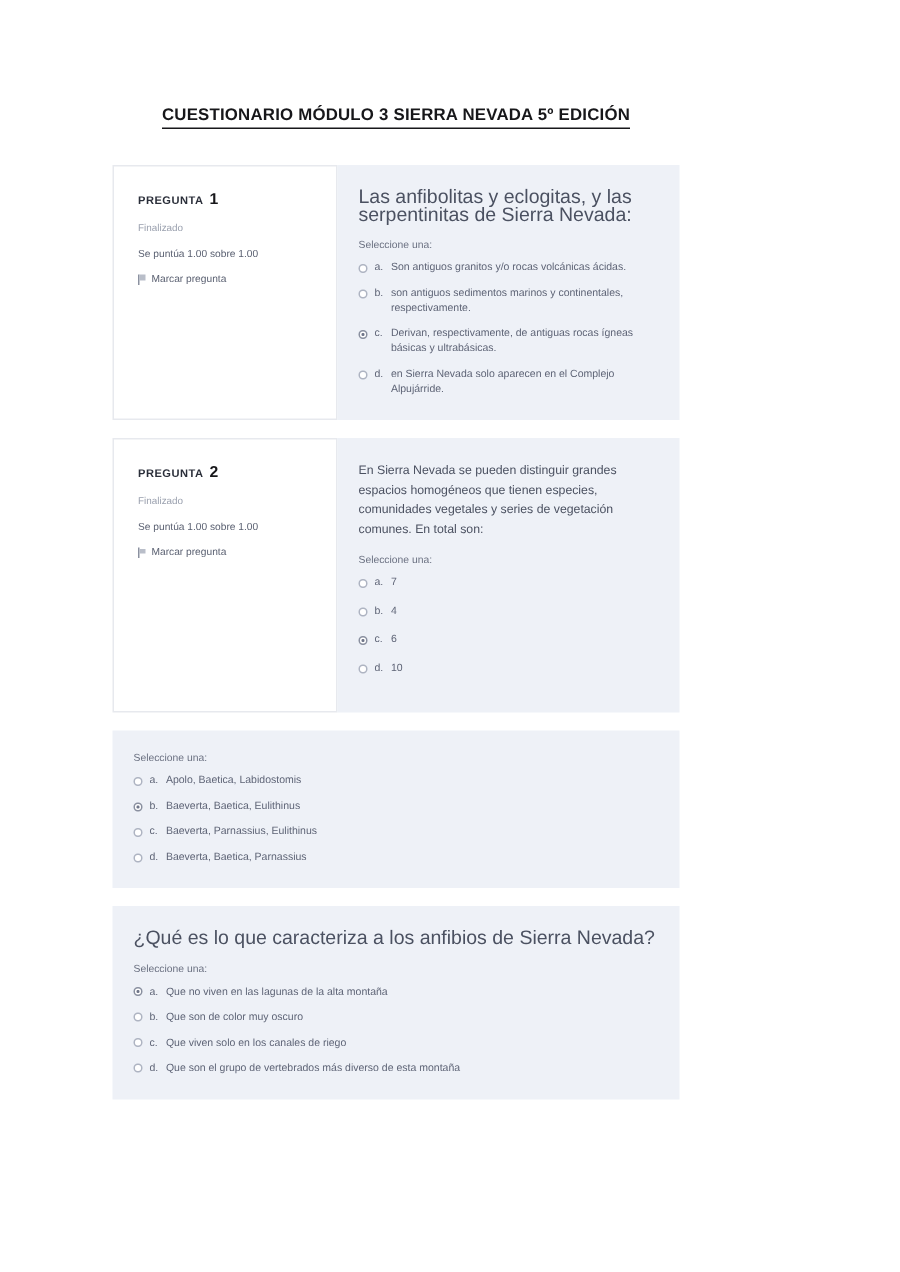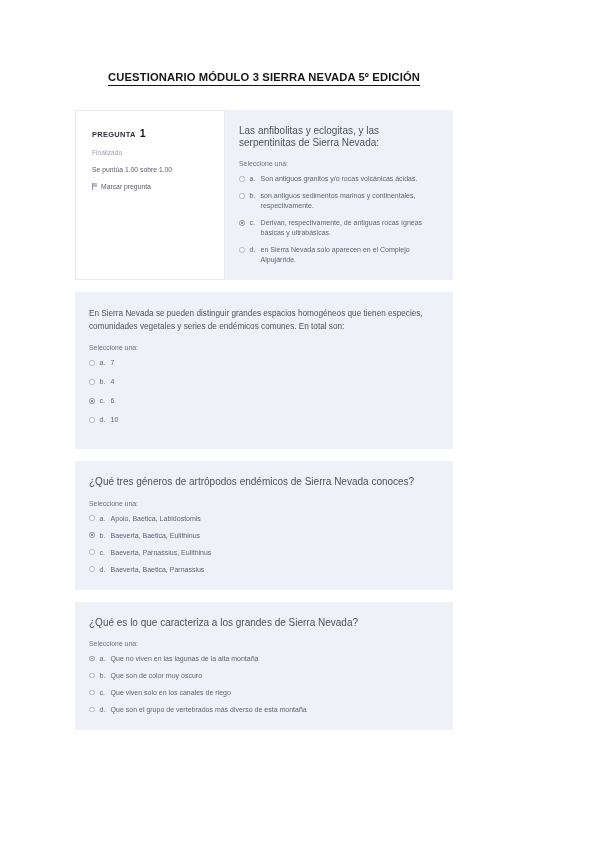--- a/index.html
+++ b/index.html
@@ -109,21 +109,21 @@
     background: #b9bec9;
   }
   .qmain {
     flex: 1 1 auto;
     background: #eef1f7;
     box-sizing: border-box;
     padding: 15px 16px 15px 14px;
     min-width: 0;
   }
   .qtext {
-    font-size: 10px;
+    font-size: 13px;
     line-height: 12.2px;
     color: #4b5161;
     margin: 0 0 11px 0;
   }
   .qtext.big {
     font-size: 8.2px;
     line-height: 13px;
   }
   .select-label {
     font-size: 6.9px;
@@ -224,22 +224,33 @@
   <li class="option">
     <span class="radio"></span>
     <span class="opt-letter">d.</span>
     <span class="opt-text">en Sierra Nevada solo aparecen en el Complejo Alpujárride.</span>
   </li>
 </ul>
     </div>
   </div>
 
   <div class="qblock">
+    <div class="qside">
+      <div class="qnum-line">
+        <span class="qlabel">PREGUNTA</span><span class="qnum">2</span>
+      </div>
+      <div class="qstate">Finalizado</div>
+      <div class="qscore">Se puntúa 1.00 sobre 1.00</div>
+      <div class="qflag">
+        <span class="flag-icon"></span>
+        <span>Marcar pregunta</span>
+      </div>
+    </div>
     <div class="qmain q-compact">
-      <p class="qtext big">En Sierra Nevada se pueden distinguir grandes espacios homogéneos que tienen especies, comunidades vegetales y series de endémicos comunes. En total son:</p>
+      <p class="qtext big">En Sierra Nevada se pueden distinguir grandes espacios homogéneos que tienen especies, comunidades vegetales y series de vegetación comunes. En total son:</p>
       <p class="select-label">Seleccione una:</p>
       <ul class="options">
   <li class="option">
     <span class="radio"></span>
     <span class="opt-letter">a.</span>
     <span class="opt-text">7</span>
   </li>
 
   <li class="option">
     <span class="radio"></span>
@@ -257,21 +268,20 @@
     <span class="radio"></span>
     <span class="opt-letter">d.</span>
     <span class="opt-text">10</span>
   </li>
 </ul>
     </div>
   </div>
 
   <div class="qblock">
     <div class="qmain">
-      <p class="qtext">¿Qué tres géneros de artrópodos endémicos de Sierra Nevada conoces?</p>
       <p class="select-label">Seleccione una:</p>
       <ul class="options">
   <li class="option">
     <span class="radio"></span>
     <span class="opt-letter">a.</span>
     <span class="opt-text">Apolo, Baetica, Labidostomis</span>
   </li>
 
   <li class="option">
     <span class="radio checked"></span>
@@ -289,21 +299,21 @@
     <span class="radio"></span>
     <span class="opt-letter">d.</span>
     <span class="opt-text">Baeverta, Baetica, Parnassius</span>
   </li>
 </ul>
     </div>
   </div>
 
   <div class="qblock">
     <div class="qmain">
-      <p class="qtext">¿Qué es lo que caracteriza a los grandes de Sierra Nevada?</p>
+      <p class="qtext">¿Qué es lo que caracteriza a los anfibios de Sierra Nevada?</p>
       <p class="select-label">Seleccione una:</p>
       <ul class="options">
   <li class="option">
     <span class="radio checked"></span>
     <span class="opt-letter">a.</span>
     <span class="opt-text">Que no viven en las lagunas de la alta montaña</span>
   </li>
 
   <li class="option">
     <span class="radio"></span>

